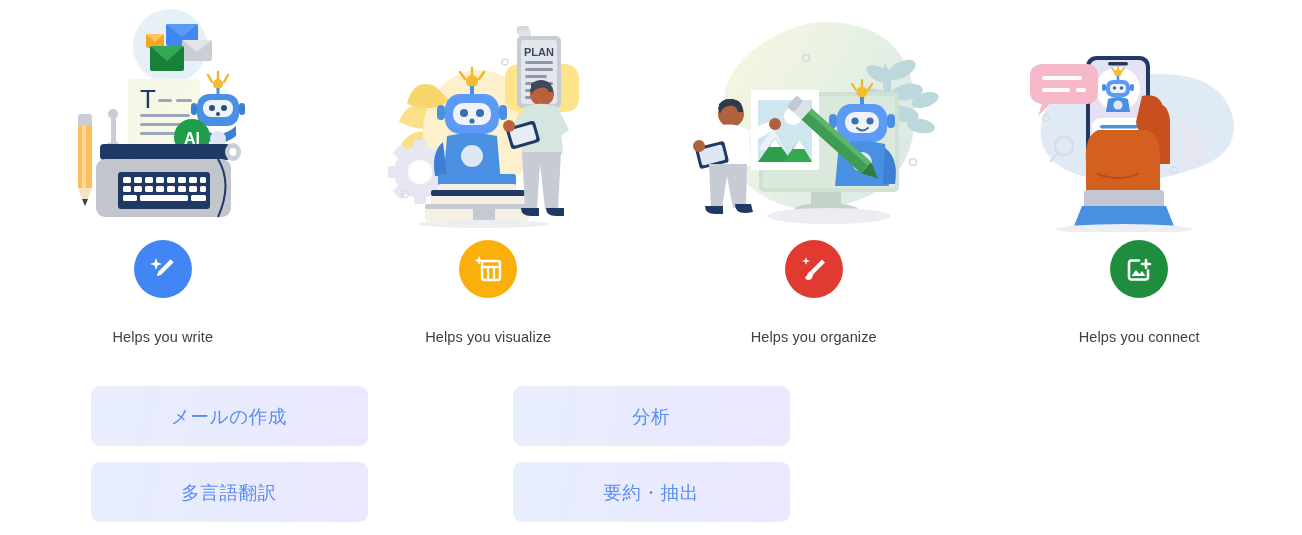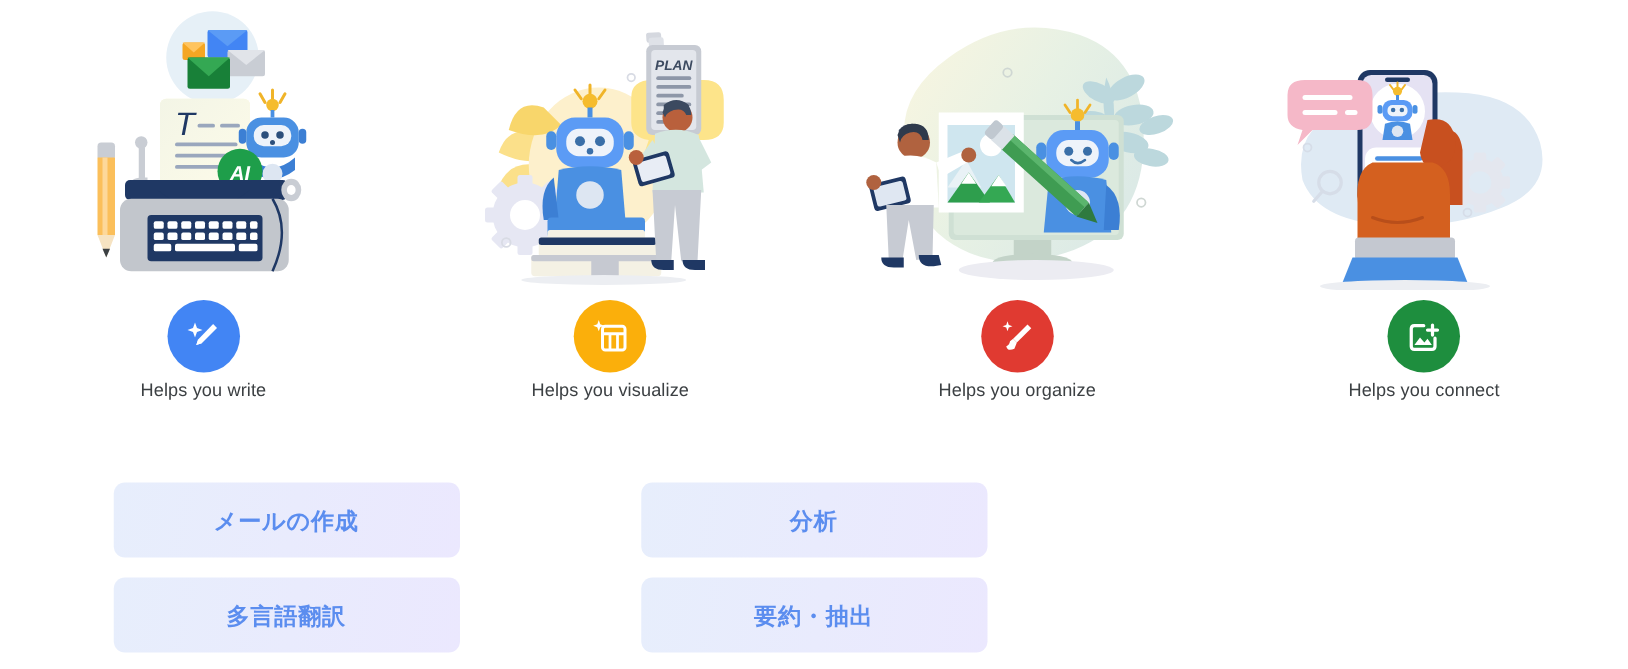--- a/index.html
+++ b/index.html
@@ -16,33 +16,33 @@
     position: absolute; left: 0; top: 0;
     width: 1302px; height: 345px;
     display: flex;
   }
   .feature-col {
     flex: 1 1 0;
     display: flex; flex-direction: column; align-items: center;
   }
   .illus-wrap {
     height: 232px; width: 100%;
-    display: flex; align-items: flex-end; justify-content: center; font-style: italic;
+    display: flex; align-items: flex-end; justify-content: center;
   }
   .illus-wrap svg { display: block; }
 
   .feature-icon {
     width: 58px; height: 58px; border-radius: 50%;
     display: flex; align-items: center; justify-content: center;
     margin-top: 8px;
     flex: none;
   }
   .feature-icon svg { display: block; }
   .feature-label {
-    margin-top: 7px;
+    margin-top: 31px;
     font-size: 14.5px;
     color: #3c4043;
     letter-spacing: .1px;
     white-space: nowrap;
   }
 
   
   .chips {
     position: absolute; left: 0; top: 386px;
     width: 1302px;
@@ -54,21 +54,21 @@
     display: flex; flex-direction: column; align-items: center;
     gap: 16px;
   }
   .chip {
     width: 277px; height: 60px;
     border-radius: 9px;
     background: linear-gradient(100deg, #e7eefc 0%, #e9ebfd 52%, #ebe8fe 100%);
     display: flex; align-items: center; justify-content: center;
     color: #5b8def;
     font-size: 18.5px;
-    font-weight: bold;
+    font-weight: normal;
     letter-spacing: .6px;
     cursor: pointer;
     user-select: none;
   }
   .chip-empty { visibility: hidden; }
 </style>
 </head>
 <body>
 
 <div id="root">

